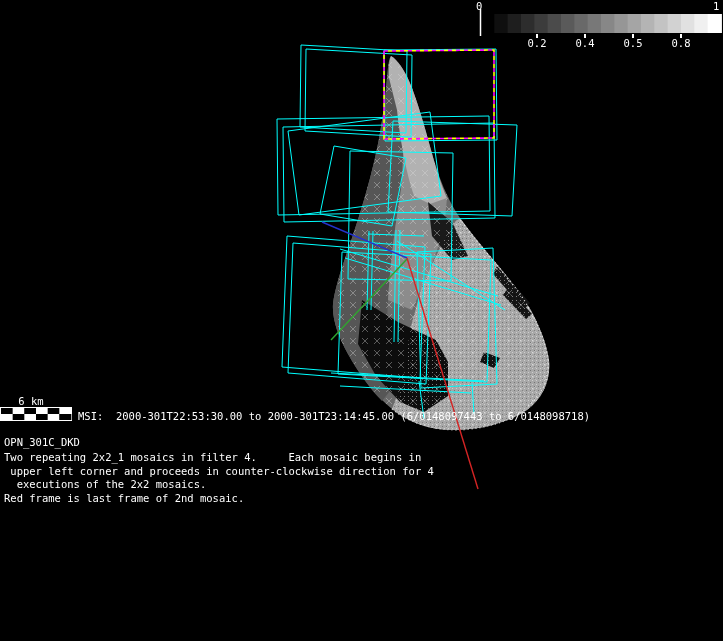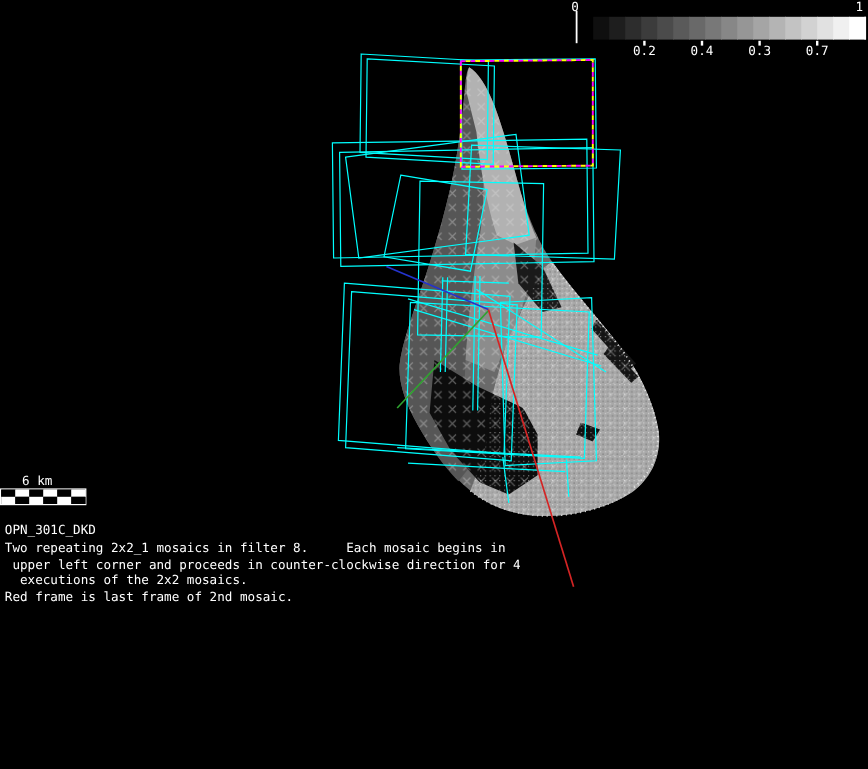--- a/index.html
+++ b/index.html
@@ -116,27 +116,28 @@
         <rect x="47.666666666666664" y="414" width="12" height="6" fill="#fff"></rect>
         <rect x="59.33333333333333" y="414" width="12" height="6" fill="#000"></rect>
       </g>
   </svg>
 
   <div class="t" id="cb-min" style="left: 476px; top: 0px;">0</div>
   <div class="t" id="cb-max" style="left: 713px; top: 0px;">1</div>
   <div id="cb-ticks">
       <div class="t tc" style="left: 537px; top: 37px;">0.2</div>
       <div class="t tc" style="left: 585px; top: 37px; text-align: right;">0.4</div>
-      <div class="t tc" style="left: 633px; top: 37px;">0.3</div>
-      <div class="t tc" style="left: 681px; top: 37px;">0.7</div>
+      <div class="t tc" style="left: 633px; top: 37px;">0.5</div>
+      <div class="t tc" style="left: 681px; top: 37px;">0.8</div>
     </div>
 
   <div class="t tc" id="sb-label" style="left: 31px; top: 395px;">6 km</div>
 
+  <div class="t" id="status-line" style="left: 78px; top: 410px;">MSI:  2000-301T22:53:30.00 to 2000-301T23:14:45.00 (6/0148097443 to 6/0148098718)</div>
   <div class="t" id="opn-id" style="left: 4px; top: 436px;">OPN_301C_DKD</div>
   <div id="caption-lines">
-      <div class="t" style="left: 4px; top: 451px;">Two repeating 2x2_1 mosaics in filter 8.     Each mosaic begins in</div>
+      <div class="t" style="left: 4px; top: 451px;">Two repeating 2x2_1 mosaics in filter 4.     Each mosaic begins in</div>
       <div class="t" style="left: 4px; top: 464.5px;"> upper left corner and proceeds in counter-clockwise direction for 4</div>
       <div class="t" style="left: 4px; top: 478px;">  executions of the 2x2 mosaics.</div>
       <div class="t" style="left: 4px; top: 491.5px; text-align: center;">Red frame is last frame of 2nd mosaic.</div>
     </div>
 
 </div>
 
 </body></html>

